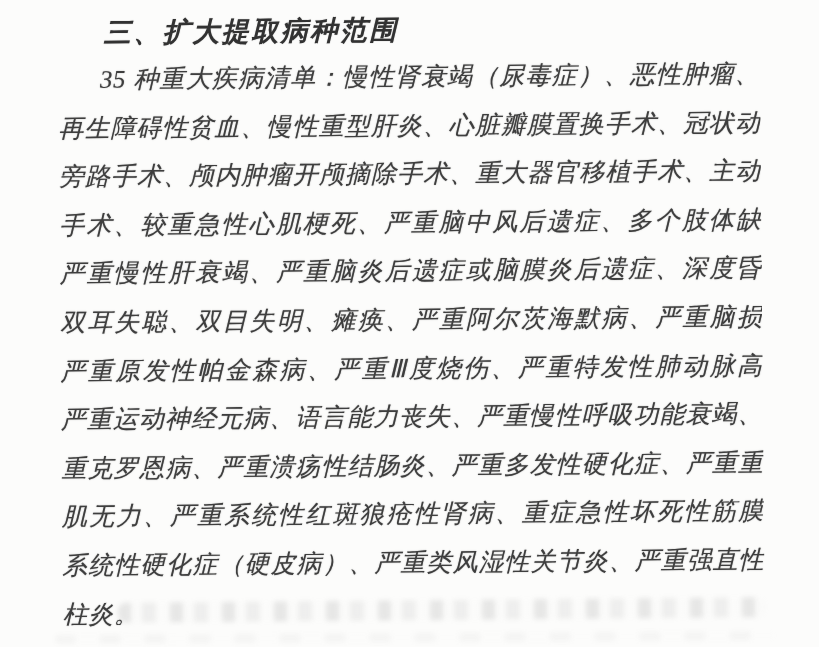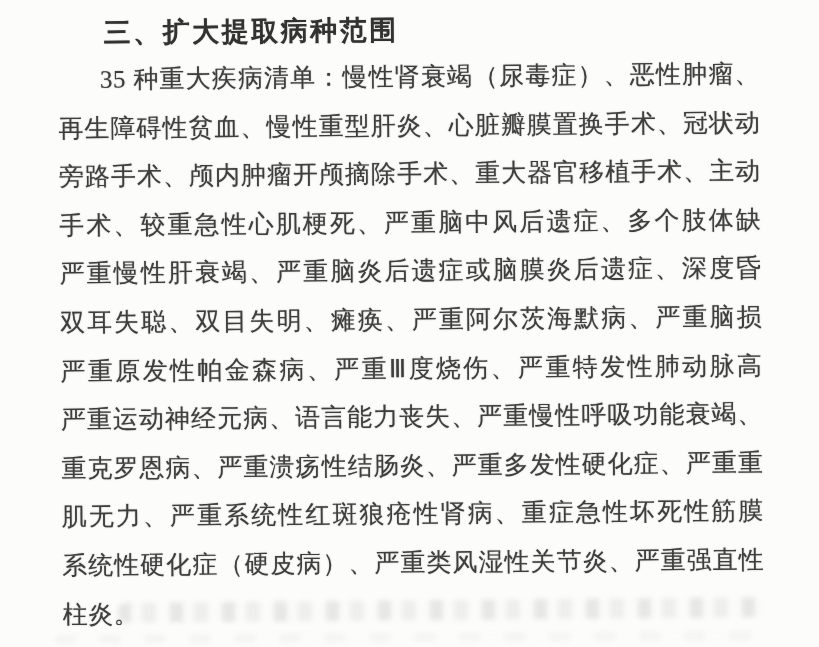--- a/index.html
+++ b/index.html
@@ -6,20 +6,21 @@
     margin: 0;
     padding: 0;
   }
   .page {
     position: relative;
     width: 819px;
     height: 647px;
     background: #fcfcfb;
     overflow: hidden;
     font-family: "Liberation Serif", serif;
+    font-style: italic;
   }
   .content {
     position: absolute;
     top: 10px;
     left: 60px;
     width: 702px;
     transform: rotate(-0.5deg);
     transform-origin: 350px 300px;
   }
   .heading {

